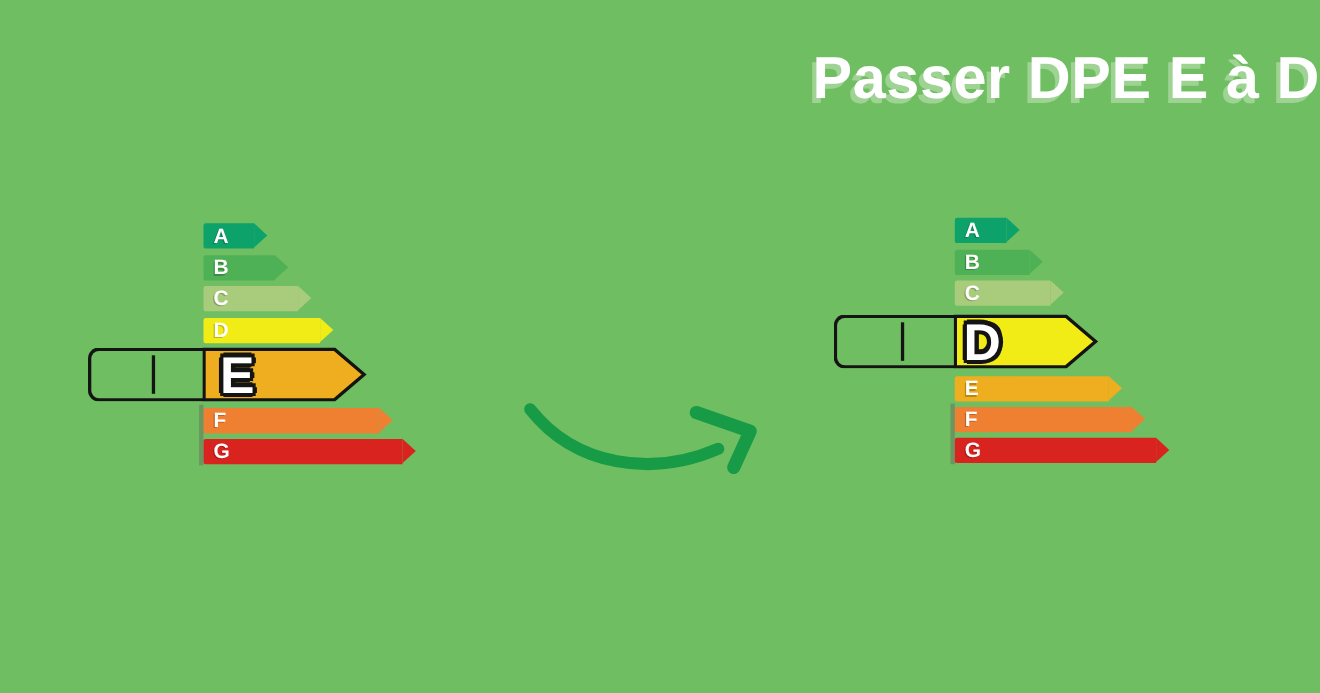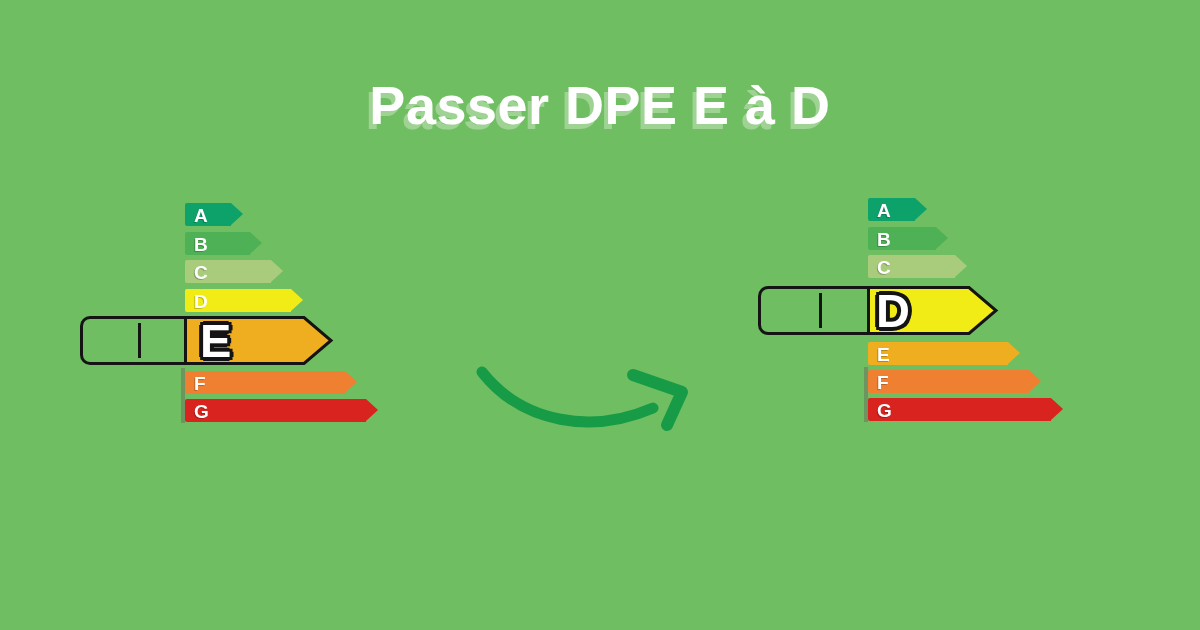--- a/index.html
+++ b/index.html
@@ -5,27 +5,26 @@
   html,body{margin:0;padding:0;}
   .page{
     position:relative;
     width:1200px;height:630px;
     overflow:hidden;
     font-family:"Liberation Sans", sans-serif;
   }
   .title{
     position:absolute;
     left:0;right:0;top:40px;
-    text-align:center;
+    text-align:right;
     font-size:54px;
     font-weight:bold;
     letter-spacing:.5px;
     color:#ffffff;
     text-shadow:-4px 5px 0 rgba(255,255,255,0.32);
-    margin-top:34px;
   }
   
   .band{
     position:absolute;
     height:23px;
     background:var(--c);
     border-radius:2px 0 0 2px;
   }
   .band::after{
     content:"";

